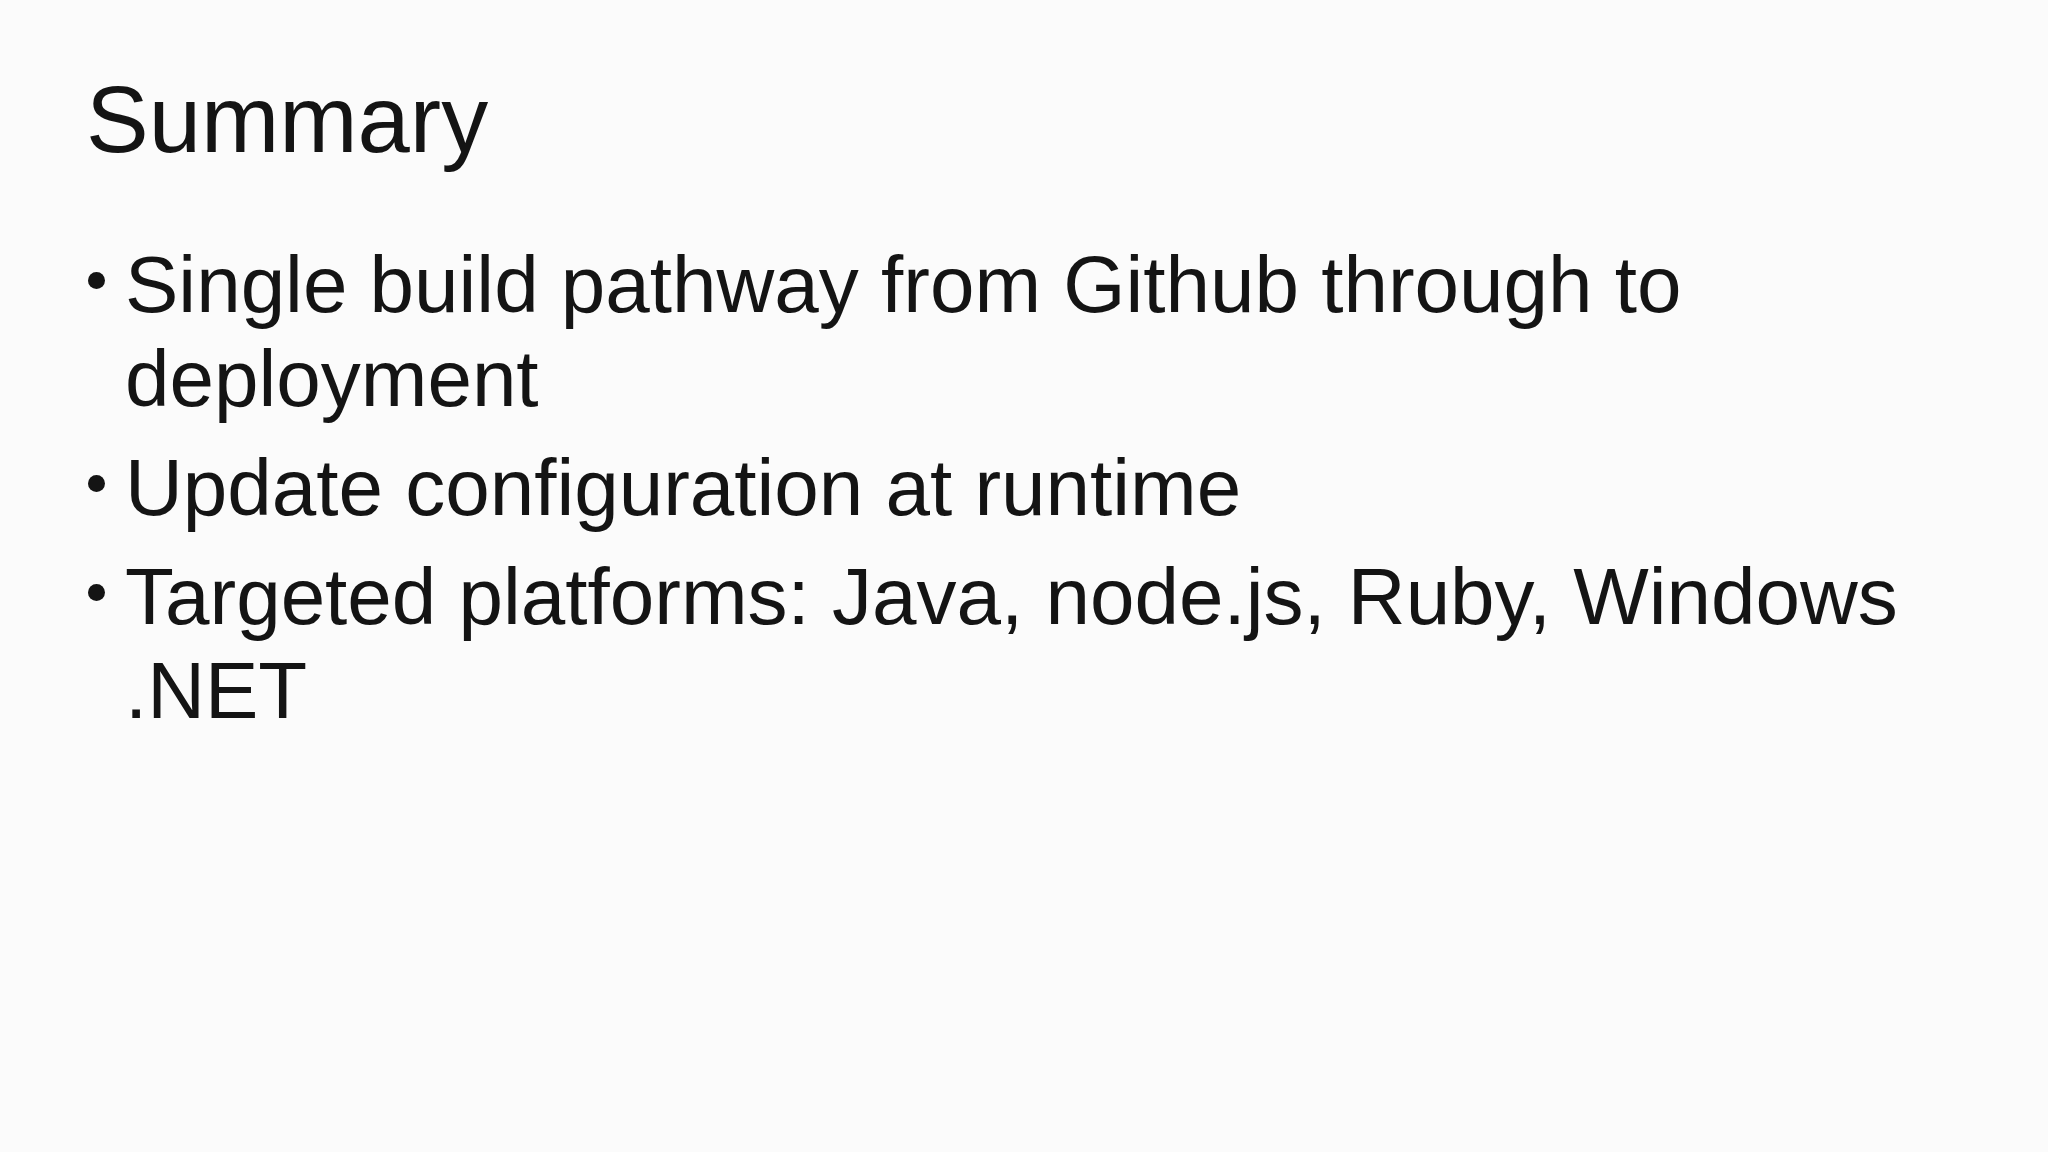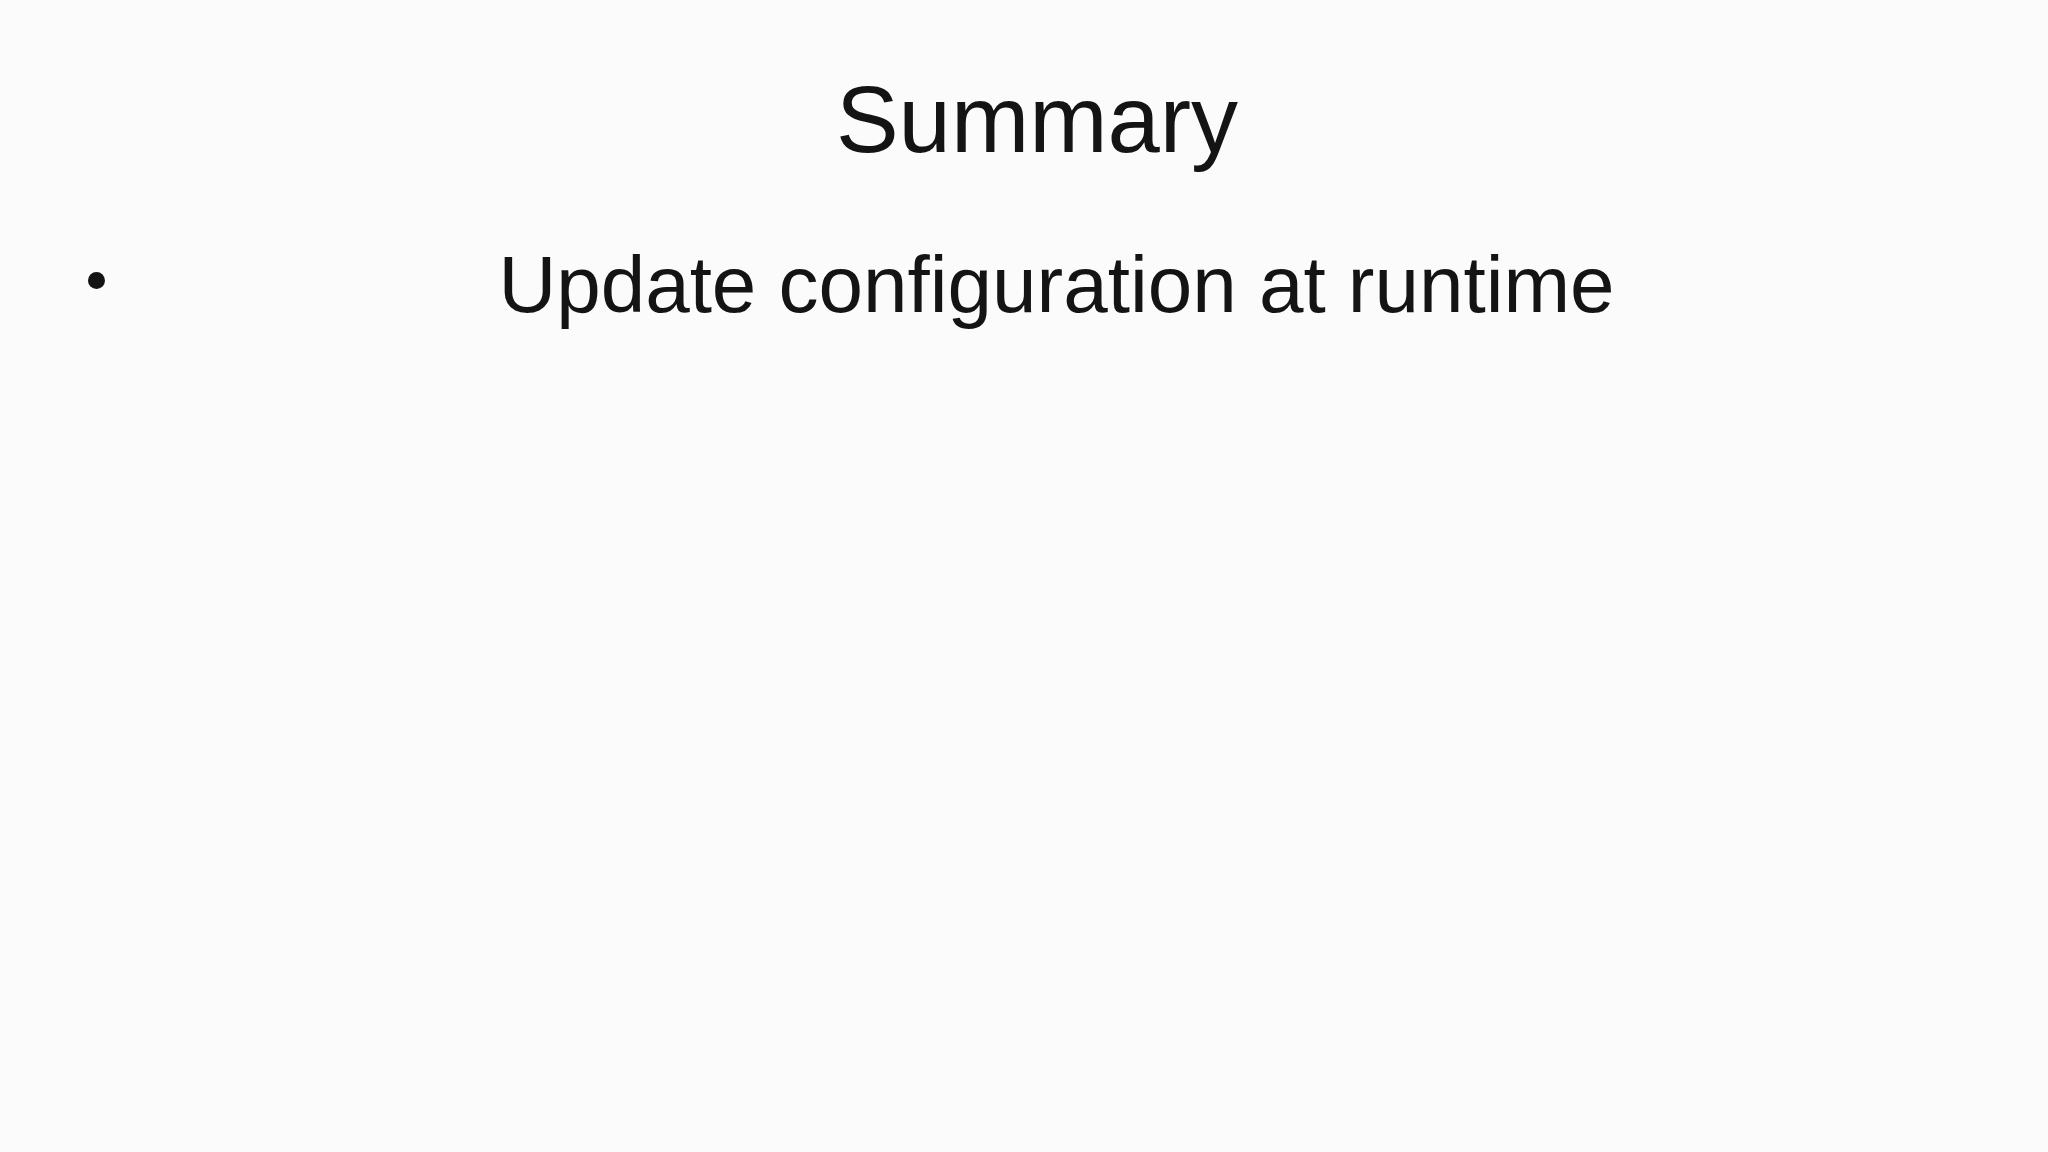--- a/index.html
+++ b/index.html
@@ -12,21 +12,20 @@
     overflow: hidden;
     background: var(--bg, #fbfbfb);
     color: var(--fg, #141414);
     font-family: "Liberation Sans", sans-serif;
   }
   .slide {
     box-sizing: border-box;
     width: 2048px;
     height: 1152px;
     padding: 66px 60px 0 86px;
-    text-align: center;
   }
   .title {
     margin: 0;
     font-size: 94px;
     font-weight: 400;
     line-height: 108px;
     letter-spacing: 0;
   }
   .bullets {
     list-style: none;
@@ -53,14 +52,16 @@
     height: 17px;
     border-radius: 50%;
     background: var(--fg, #141414);
   }
 </style>
 </head>
 <body style="--bg: #fbfbfb; --fg: #141414;">
 
 <div class="slide">
   <h1 class="title">Summary</h1>
-  <ul class="bullets"><li>Update configuration at runtime</li></ul>
+  <ul class="bullets"><li>Single build pathway from Github through to
+deployment</li><li>Update configuration at runtime</li><li>Targeted platforms: Java, node.js, Ruby, Windows
+.NET</li></ul>
 </div>
 
 </body></html>

